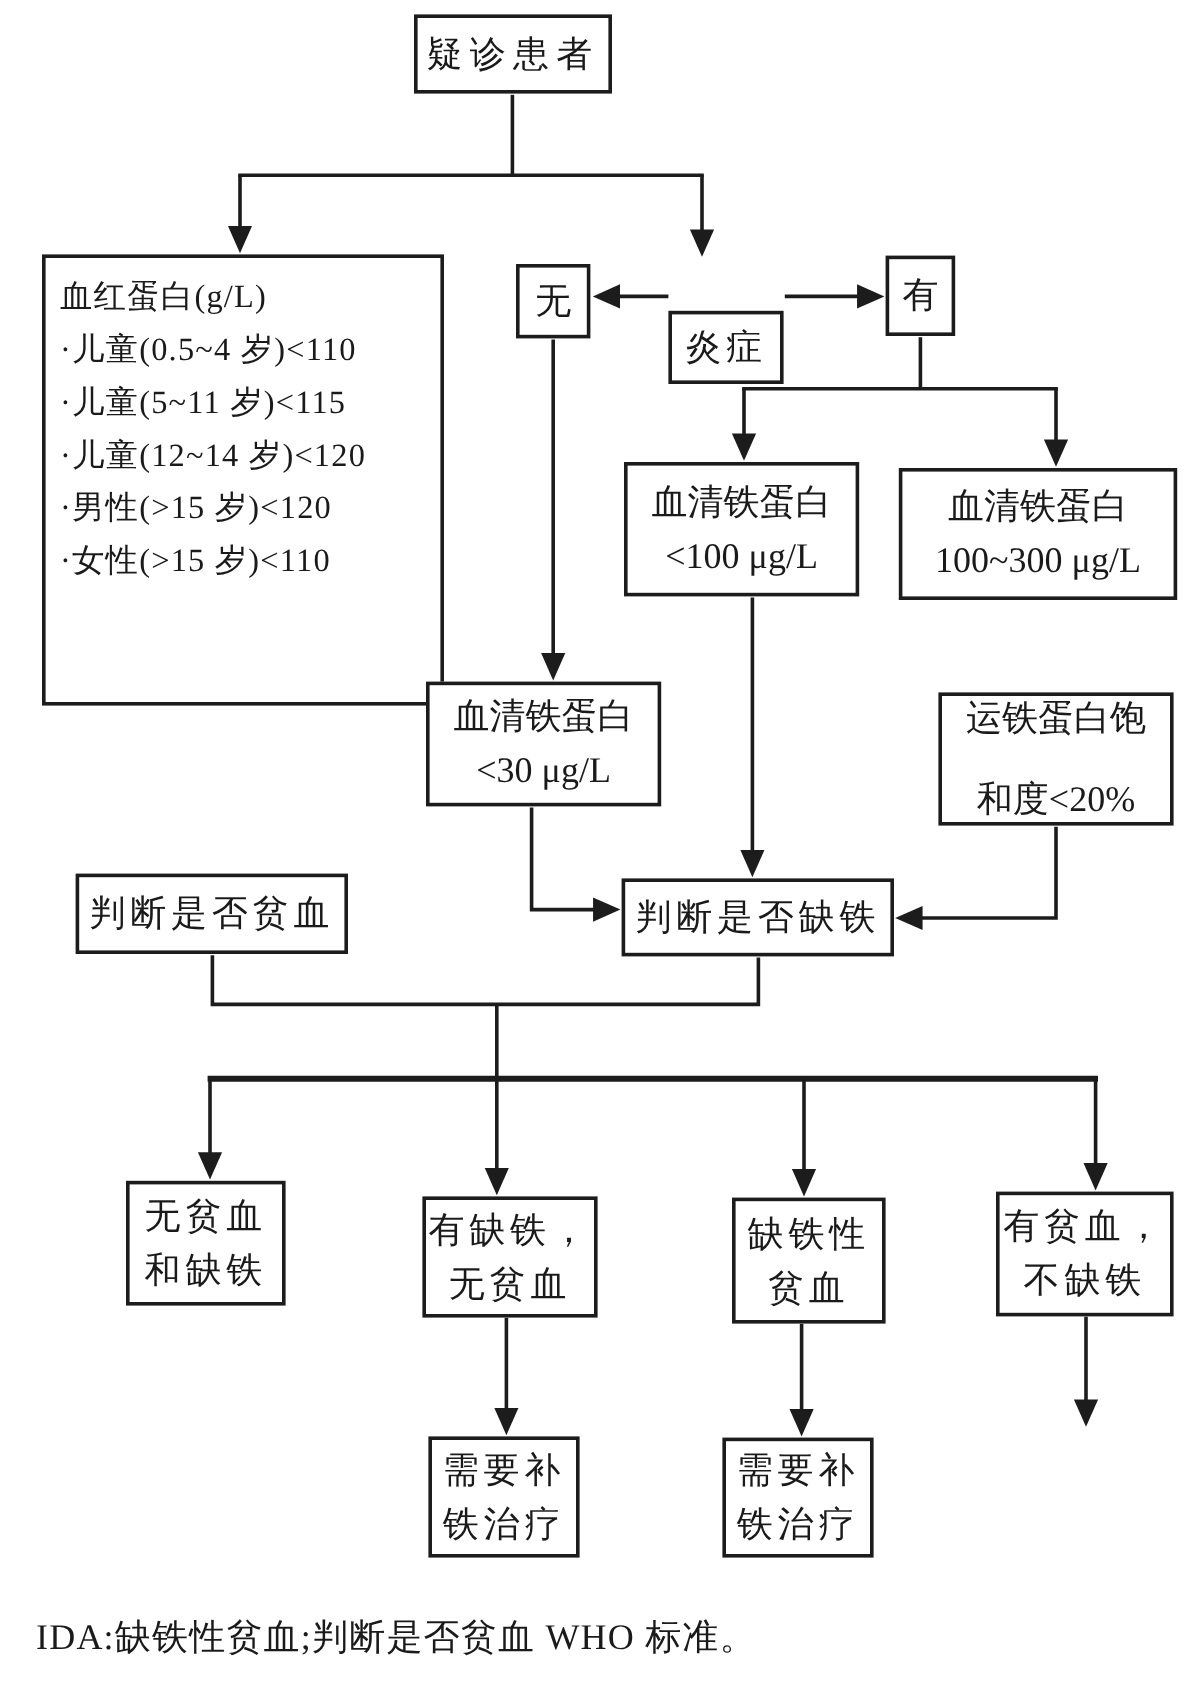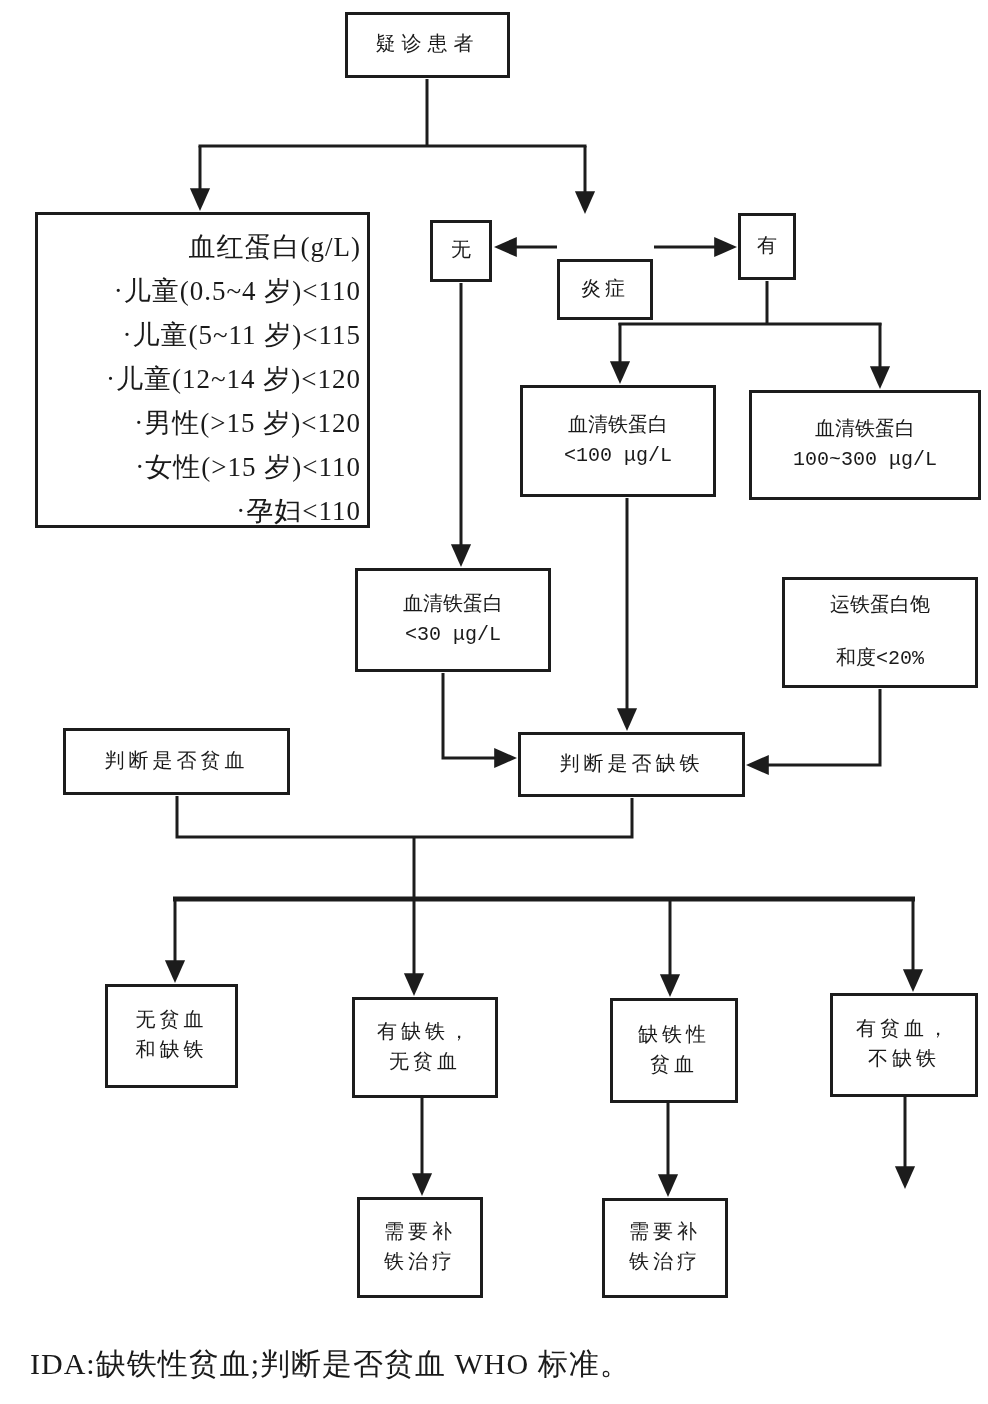--- a/index.html
+++ b/index.html
@@ -5,21 +5,21 @@
   html,body{margin:0;padding:0;background:#ffffff;}
   .canvas{
     position:relative;width:988px;height:1404px;background:#ffffff;
     font-family:"Liberation Serif","DejaVu Serif",serif;color:#1a1a1a;
     overflow:hidden;
   }
   svg.wires{position:absolute;left:0;top:0;width:988px;height:1404px;}
   .node{
     position:absolute;box-sizing:border-box;border:3px solid #1c1c1c;background:#ffffff;
     display:flex;flex-direction:column;align-items:center;justify-content:center;
-    text-align:center;font-size:20px;line-height:1.5;letter-spacing:4px;font-family:Liberation Mono, monospace;
+    text-align:center;font-size:30px;line-height:1.5;letter-spacing:4px;
   }
   .node .ln{white-space:nowrap;}
   .node.small{letter-spacing:0;}
   .criteria{
     position:absolute;box-sizing:border-box;border:3px solid #1c1c1c;background:#ffffff;
     font-size:27px;line-height:44px;letter-spacing:1px;
     padding:10px 6px 6px 12px;text-align:left;
   }
   .criteria .row{white-space:nowrap;}
   .footnote{
@@ -67,28 +67,27 @@
 
     <line x1="422" y1="1098" x2="422" y2="1190" marker-end="url(#ah)"></line>
     <line x1="668" y1="1103" x2="668" y2="1191" marker-end="url(#ah)"></line>
     <line x1="905" y1="1097" x2="905" y2="1183" marker-end="url(#ah)"></line>
   </svg>
 
   <div class="node" style="left:345px;top:12px;width:165px;height:66px;letter-spacing:6px;">
     <div class="ln">疑诊患者</div>
   </div>
 
-  <div class="criteria" style="left:35px;top:212px;width:335px;height:316px;text-align:right;">
+  <div class="criteria" style="left:35px;top:212px;width:335px;height:376px;">
     <div class="row">血红蛋白(g/L)</div>
     <div class="row">·儿童(0.5~4 岁)&lt;110</div>
     <div class="row">·儿童(5~11 岁)&lt;115</div>
     <div class="row">·儿童(12~14 岁)&lt;120</div>
     <div class="row">·男性(&gt;15 岁)&lt;120</div>
     <div class="row">·女性(&gt;15 岁)&lt;110</div>
-    <div class="row">·孕妇&lt;110</div>
   </div>
 
   <div class="node" style="left:430px;top:220px;width:62px;height:62px;letter-spacing:0;">
     <div class="ln">无</div>
   </div>
 
   <div class="node" style="left:557px;top:215px;width:96px;height:61px;margin-top:44px;">
     <div class="ln">炎症</div>
   </div>
 

